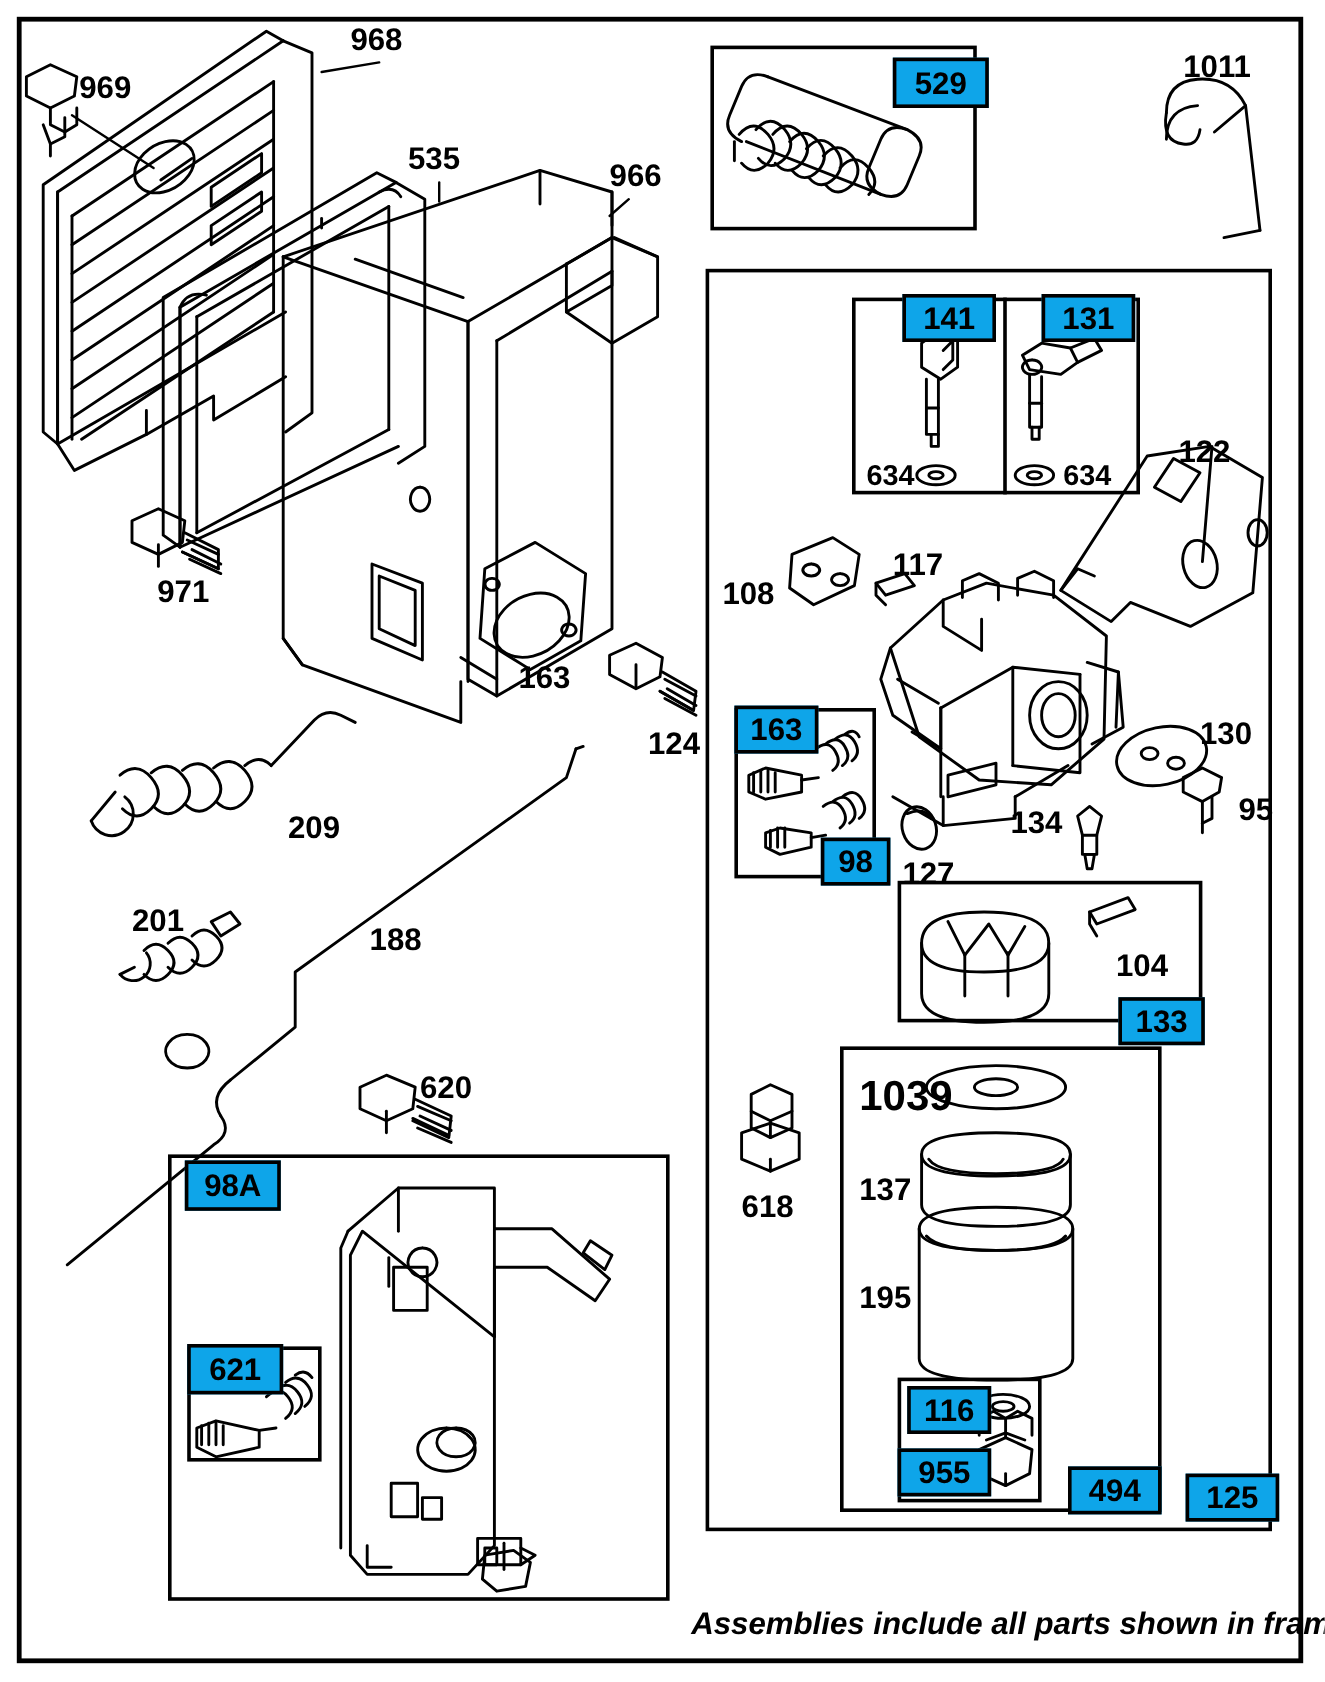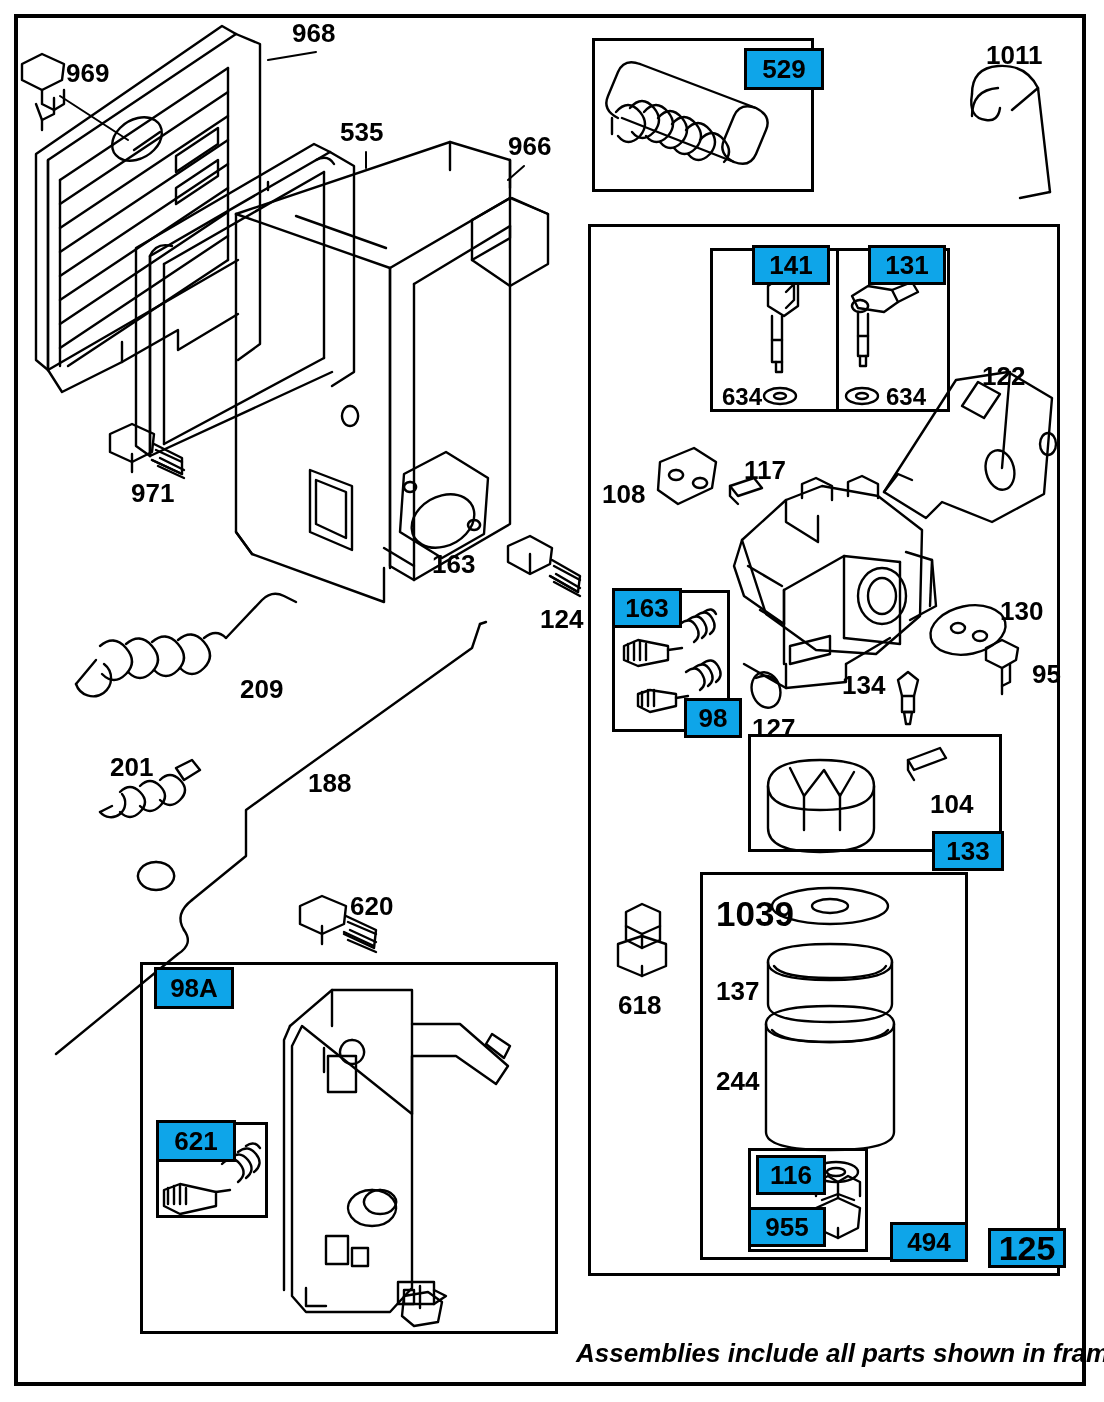--- a/index.html
+++ b/index.html
@@ -403,36 +403,36 @@
   <div class="lbl" style="left:540px;top:604px;font-size:26px;">124</div>
   <div class="lbl" style="left:602px;top:479px;font-size:26px;">108</div>
   <div class="lbl" style="left:744px;top:455px;font-size:26px;">117</div>
   <div class="lbl" style="left:1000px;top:596px;font-size:26px;">130</div>
   <div class="lbl" style="left:1032px;top:659px;font-size:26px;">95</div>
   <div class="lbl" style="left:752px;top:713px;font-size:26px;">127</div>
   <div class="lbl" style="left:842px;top:670px;font-size:26px;">134</div>
   <div class="lbl" style="left:930px;top:789px;font-size:26px;">104</div>
   <div class="lbl" style="left:716px;top:894px;font-size:35px;">1039</div>
   <div class="lbl" style="left:716px;top:976px;font-size:26px;">137</div>
-  <div class="lbl" style="left:716px;top:1066px;font-size:26px;">244</div>
+  <div class="lbl" style="left:716px;top:1066px;font-size:26px;">195</div>
   <div class="lbl" style="left:618px;top:990px;font-size:26px;">618</div>
   <div class="lbl" style="left:240px;top:674px;font-size:26px;">209</div>
   <div class="lbl" style="left:110px;top:752px;font-size:26px;">201</div>
   <div class="lbl" style="left:308px;top:768px;font-size:26px;">188</div>
   <div class="lbl" style="left:350px;top:891px;font-size:26px;">620</div>
   <div class="lbl" style="left:462px;top:1290px;font-size:26px;"></div>
 
   <div class="lbl-box" style="left:744px;top:48px;width:80px;height:42px;font-size:26px;">529</div>
   <div class="lbl-box" style="left:752px;top:245px;width:78px;height:40px;font-size:26px;">141</div>
   <div class="lbl-box" style="left:868px;top:245px;width:78px;height:40px;font-size:26px;">131</div>
   <div class="lbl-box" style="left:612px;top:588px;width:70px;height:40px;font-size:26px;">163</div>
   <div class="lbl-box" style="left:684px;top:698px;width:58px;height:40px;font-size:26px;">98</div>
   <div class="lbl-box" style="left:932px;top:831px;width:72px;height:40px;font-size:26px;">133</div>
   <div class="lbl-box" style="left:756px;top:1155px;width:70px;height:40px;font-size:26px;">116</div>
   <div class="lbl-box" style="left:748px;top:1207px;width:78px;height:40px;font-size:26px;">955</div>
   <div class="lbl-box" style="left:890px;top:1222px;width:78px;height:40px;font-size:26px;">494</div>
-  <div class="lbl-box" style="left:988px;top:1228px;width:78px;height:40px;font-size:34px;">125</div>
+  <div class="lbl-box" style="left:988px;top:1228px;width:78px;height:40px;font-size:26px;">125</div>
   <div class="lbl-box" style="left:154px;top:967px;width:80px;height:42px;font-size:26px;">98A</div>
   <div class="lbl-box" style="left:156px;top:1120px;width:80px;height:42px;font-size:26px;">621</div>
 
   <div class="note" style="left:576px;top:1338px;font-size:26px;">Assemblies include all parts shown in frames.</div>
 
 </div>
 
 </body></html>

